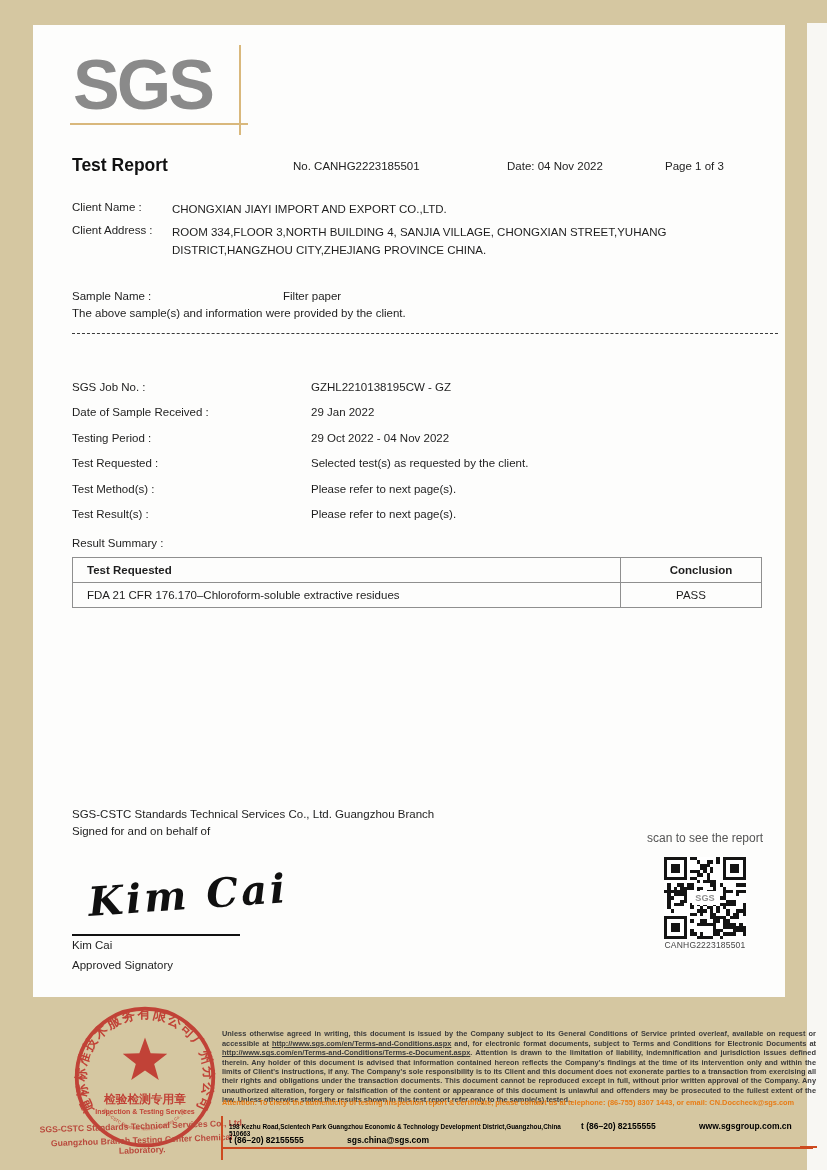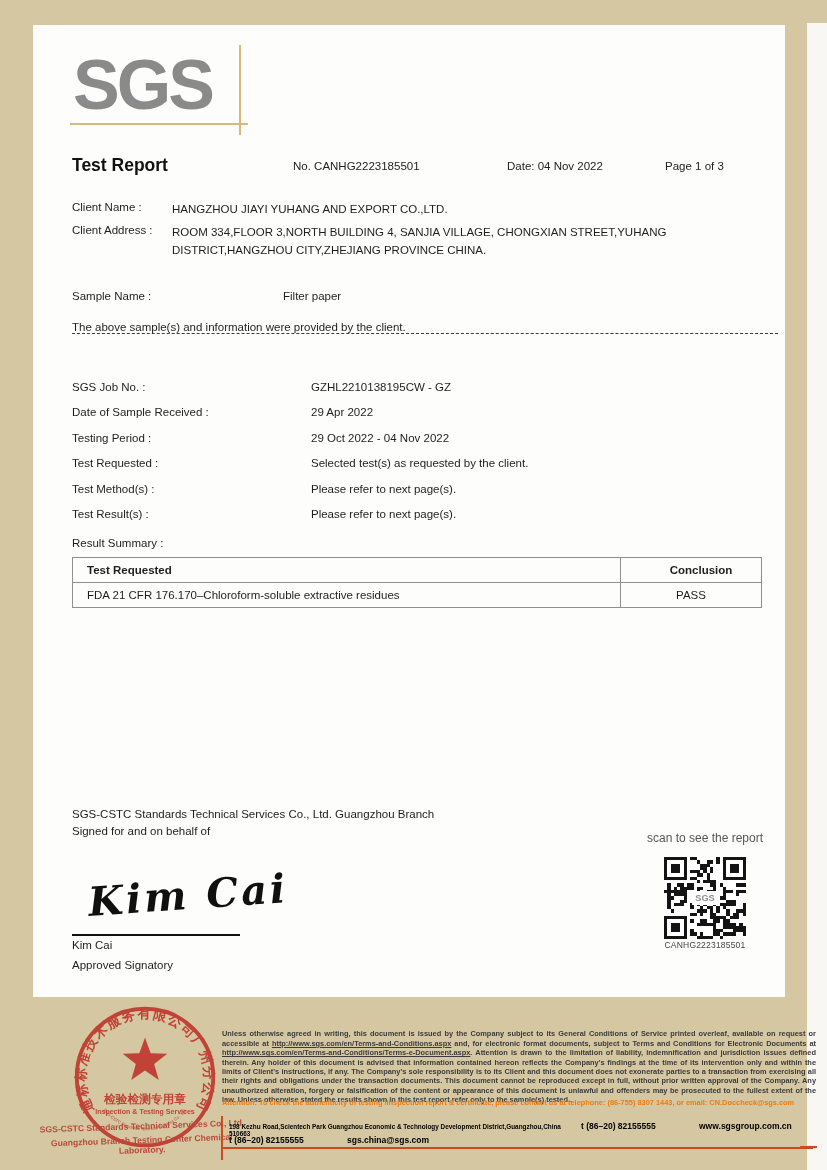--- a/index.html
+++ b/index.html
@@ -23,21 +23,21 @@
 
   
   .client-block{position:absolute;left:39px;top:176px;width:705px;font-size:11.5px;}
   .crow{position:relative;margin-bottom:5px;display:flex;}
   .clbl{width:100px;flex:0 0 100px;}
   .cval{flex:1;line-height:1.55;}
 
   .sample-block{position:absolute;left:39px;top:265px;width:705px;font-size:11.5px;}
   .sample-row{display:flex;}
   .sample-row .slbl{width:211px;flex:0 0 211px;}
-  .snote{margin-top:19px;}
+  .snote{margin-top:5px;}
   .dashline{position:absolute;left:39px;top:308px;width:706px;border-top:1.6px dashed #3a3a3a;}
 
   .job-block{position:absolute;left:39px;top:356px;width:705px;font-size:11.5px;}
   .jrow{height:25.4px;display:flex;align-items:flex-start;gap:28px;}
   .jlbl{width:211px;flex:0 0 211px;}
 
   .rs-heading{position:absolute;left:39px;top:512px;font-size:11.5px;}
   .rs-table{position:absolute;left:39px;top:532px;width:690px;border:1px solid #8f8f8f;font-size:11.5px;}
   .rs-tr{display:flex;}
   .rs-tr.head{border-bottom:1px solid #8f8f8f;font-weight:bold;gap:20px;}
@@ -96,21 +96,21 @@
     </div>
 
     <div class="title">Test Report</div>
     <div class="hmeta h-no">No. CANHG2223185501</div>
     <div class="hmeta h-date">Date: 04 Nov 2022</div>
     <div class="hmeta h-page">Page 1 of 3</div>
 
     <div class="client-block">
       <div class="crow">
         <span class="clbl">Client Name :</span>
-        <span class="cval">HANGZHOU JIAYI YUHANG AND EXPORT CO.,LTD.</span>
+        <span class="cval">CHONGXIAN JIAYI IMPORT AND EXPORT CO.,LTD.</span>
       </div>
       <div class="crow">
         <span class="clbl">Client Address :</span>
         <span class="cval">ROOM 334,FLOOR 3,NORTH BUILDING 4, SANJIA VILLAGE, CHONGXIAN STREET,YUHANG DISTRICT,HANGZHOU CITY,ZHEJIANG PROVINCE CHINA.</span>
       </div>
     </div>
 
     <div class="sample-block">
       <div class="sample-row">
         <span class="slbl">Sample Name :</span>
@@ -120,21 +120,21 @@
     </div>
     <div class="dashline"></div>
 
     <div class="job-block">
       <div class="jrow">
         <span class="jlbl">SGS Job No. :</span>
         <span>GZHL2210138195CW - GZ</span>
       </div>
       <div class="jrow">
         <span class="jlbl">Date of Sample Received :</span>
-        <span>29 Apr 2022</span>
+        <span>29 Jan 2022</span>
       </div>
       <div class="jrow">
         <span class="jlbl">Testing Period :</span>
         <span>29 Oct 2022 - 04 Nov 2022</span>
       </div>
       <div class="jrow">
         <span class="jlbl">Test Requested :</span>
         <span>Selected test(s) as requested by the client.</span>
       </div>
       <div class="jrow">

